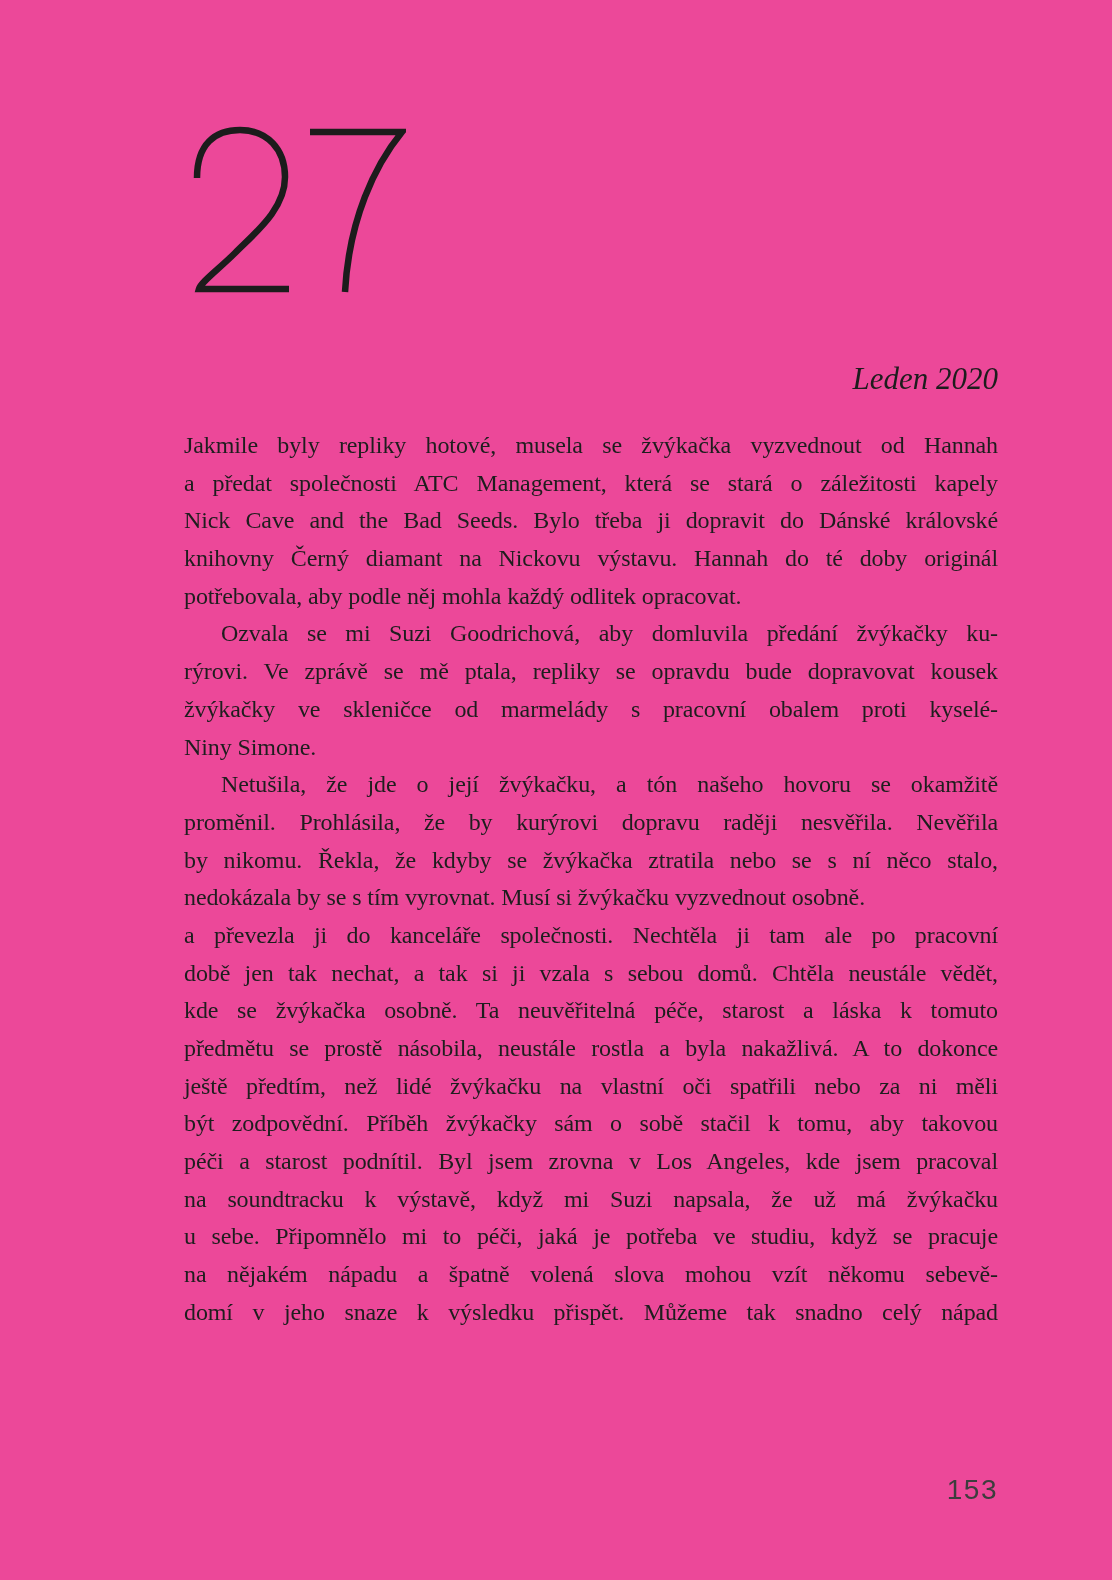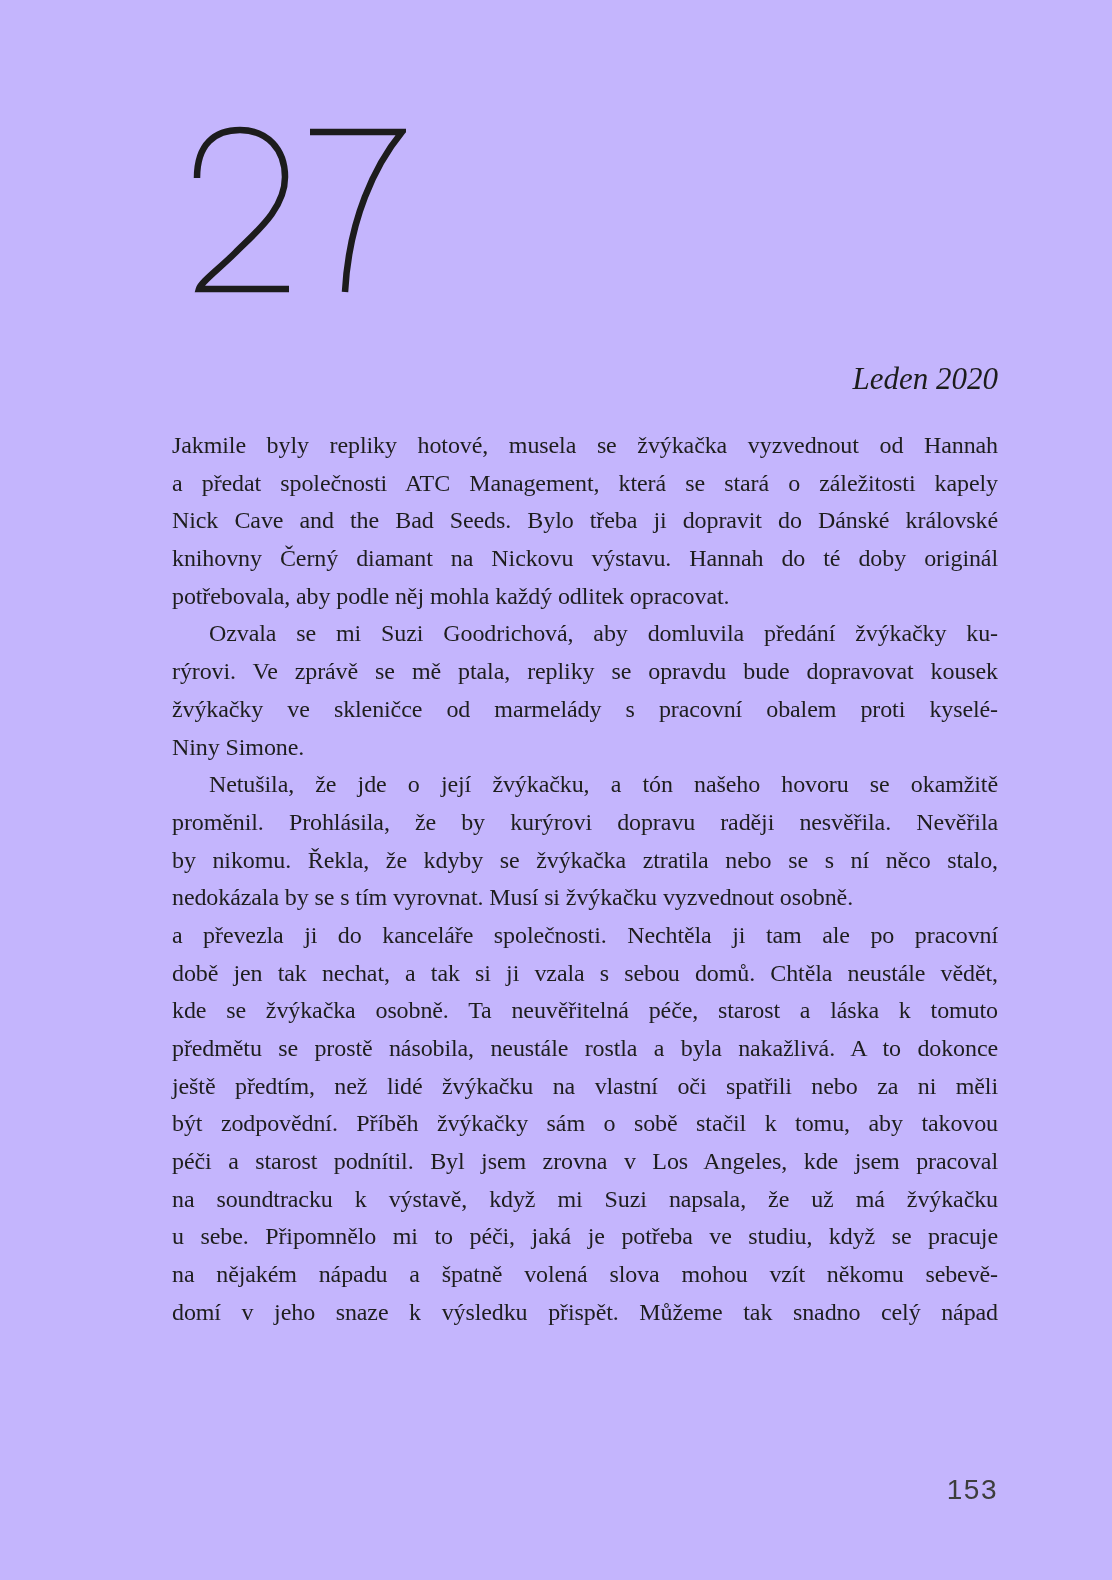--- a/index.html
+++ b/index.html
@@ -4,21 +4,21 @@
 <style>
   html, body { margin: 0; padding: 0; }
   body {
     width: 1112px; height: 1580px;
     background: #ffffff;
     font-family: "Liberation Serif", serif;
   }
   .page {
     position: relative;
     width: 1112px; height: 1580px;
-    background: #c4b5fd;
+    background: #ec4899;
     color: #1e1e1e;
     overflow: hidden;
   }
   .chapter {
     position: absolute;
     left: 192px; top: 126px;
     width: 214px; height: 170px;
   }
   .sr {
     position: absolute; width: 1px; height: 1px;
@@ -40,20 +40,21 @@
     color: #1e1e1e;
   }
   .line {
     line-height: 37.7px;
     height: 37.7px;
     letter-spacing: -0.1px;
     text-align: justify;
     text-align-last: justify;
     text-justify: inter-word;
     white-space: normal;
+    margin-left: 12px;
   }
   .line.pend { text-align-last: left; }
   .line.indent { padding-left: 37px; }
   .pageno {
     position: absolute;
     right: 114px; top: 1474px;
     font-family: "Liberation Sans", sans-serif;
     font-weight: 300;
     font-size: 28px;
     letter-spacing: 1.5px;

